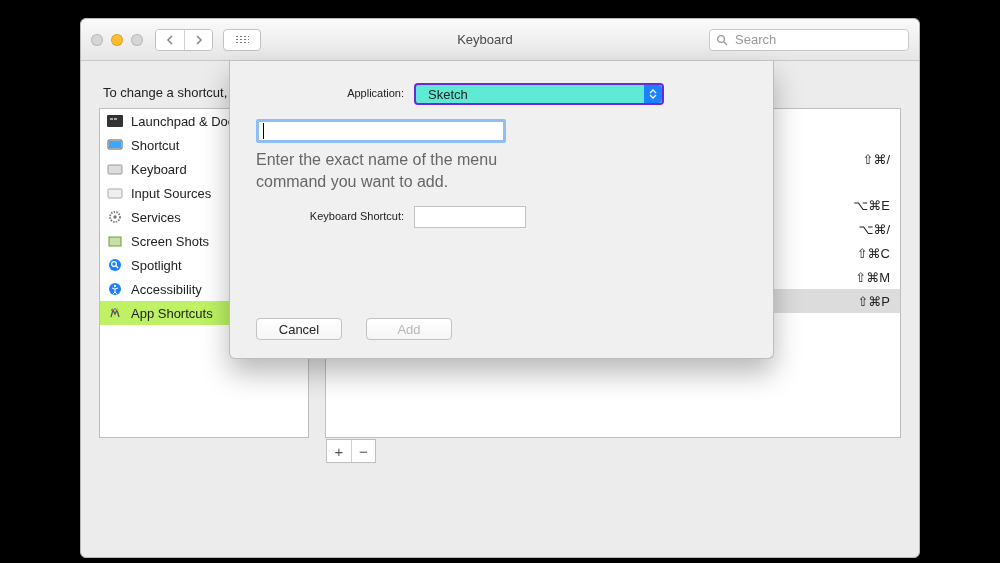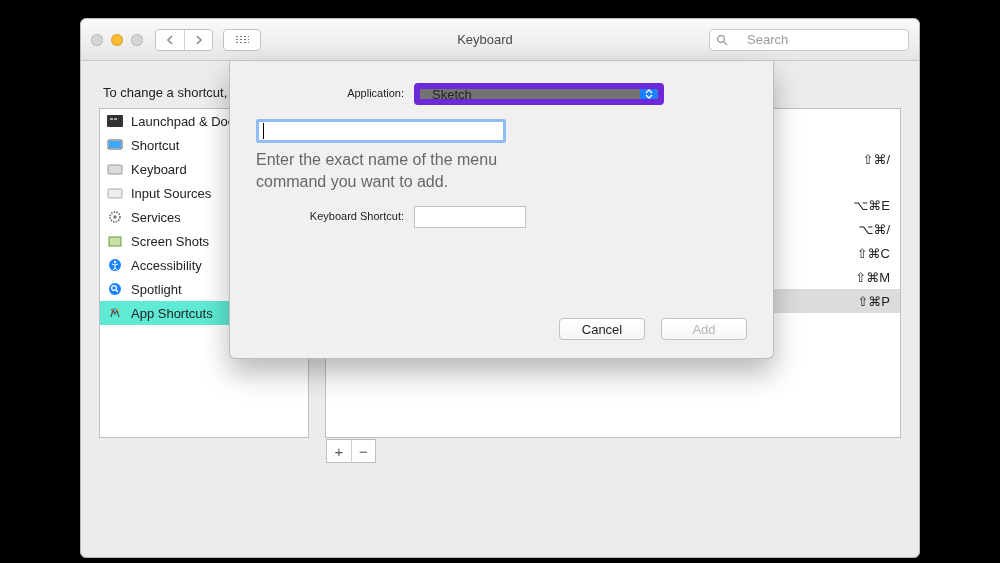--- a/index.html
+++ b/index.html
@@ -8,48 +8,48 @@
   .titlebar{height:42px;border-bottom:1px solid #c8c8c8;display:flex;align-items:center;padding:0 10px;background:linear-gradient(#fafafa,#e6e6e6);border-radius:6px 6px 0 0;}
   .traffic{display:flex;gap:8px;margin-right:12px;}
   .dot{width:12px;height:12px;border-radius:50%;background:#d6d6d6;border:.5px solid rgba(0,0,0,.15);}
   .dot.y{background:#febc2e;}
   .navs{display:flex;border:1px solid #c2c2c2;border-radius:4px;overflow:hidden;height:22px;}
   .navs div{width:28px;display:flex;align-items:center;justify-content:center;color:#8b8b8b;font-size:14px;background:#fff;}
   .navs div+div{border-left:1px solid #d0d0d0;}
   .gridbtn{margin-left:10px;height:22px;width:38px;border:1px solid #c2c2c2;border-radius:4px;background:#fff;display:flex;align-items:center;justify-content:center;}
   .grid-icon{width:14px;height:10px;background-image:radial-gradient(#777 1px,transparent 1px);background-size:4px 3px;}
   .title{flex:1;text-align:center;font-size:13px;color:#4a4a4a;}
-  .search{width:200px;height:22px;border:1px solid #c9c9c9;border-radius:4px;background:#fff;display:flex;align-items:center;color:#999;padding:0 6px;gap:19px;}
+  .search{width:200px;height:22px;border:1px solid #c9c9c9;border-radius:4px;background:#fff;display:flex;align-items:center;color:#999;padding:0 6px;gap:7px;}
   .content{padding:18px;}
   .hint{font-size:13px;margin:6px 0 8px 4px;}
   .panels{display:flex;gap:16px;}
   .sidepanel{width:210px;height:330px;border:1px solid #bfbfbf;background:#fff;display:flex;flex-direction:column;}
   .sidelist{flex:1;}
   .sideitem{height:24px;display:flex;align-items:center;gap:7px;padding:0 6px;font-size:13px;}
-  .sideitem.sel{background:#5eead4;}
+  .sideitem.sel{background:#bef264;}
   .ic{width:18px;height:14px;display:flex;align-items:center;justify-content:center;}
   .mainpanel{flex:1;border:1px solid #bfbfbf;background:#fff;height:330px;position:relative;}
   .scrow{display:flex;align-items:center;height:24px;padding:0 10px 0 76px;font-size:13px;justify-content:space-between;}
   .scrow.sel{background:#dcdcdc;}
   .addrem{position:absolute;bottom:-26px;left:0;display:flex;border:1px solid #bfbfbf;background:#fff;}
   .addrem div{width:24px;height:22px;display:flex;align-items:center;justify-content:center;font-size:15px;color:#555;}
   .addrem div+div{border-left:1px solid #cfcfcf;}
 
   .sheet{position:absolute;top:42px;left:148px;width:545px;height:298px;background:#f0f0f0;border:1px solid #bcbcbc;border-top:none;border-radius:0 0 6px 6px;box-shadow:0 14px 28px rgba(0,0,0,.28);padding:22px 26px 18px 26px;display:flex;flex-direction:column;gap:14px;}
   .frow{display:flex;align-items:flex-start;}
   .flabel{width:158px;text-align:right;padding-right:10px;font-size:11px;padding-top:4px;}
   .fctrl{flex:1;}
-  .dropdown{width:250px;height:22px;background:#737373;border:6px solid #6d28d9;border-radius:4px;display:flex;align-items:center;padding-left:6px;position:relative;font-size:13px;}
+  .dropdown{width:250px;height:22px;background:#5eead4;border:2px solid #6d28d9;border-radius:4px;display:flex;align-items:center;padding-left:6px;position:relative;font-size:13px;}
   .dropdown .cap{width:18px;height:100%;position:absolute;right:0;top:0;background:#1a82ff;border-radius:0 4px 4px 0;display:flex;flex-direction:column;align-items:center;justify-content:center;color:#fff;}
   .cap svg{display:block;}
   .focus{width:250px;height:24px;border:3px solid #8fbdf6;background:#fff;border-radius:2px;display:flex;align-items:center;padding:0 4px;}
   .cursor{width:1px;height:16px;background:#000;}
   .subhint{font-size:16px;color:#666;margin-top:6px;line-height:1.35;width:310px;}
   .shortbox{width:112px;height:22px;background:#fff;border:1px solid #c2c2c2;}
-  .btnrow{display:flex;justify-content:flex-end;gap:16px;margin-top:auto;}
+  .btnrow{display:flex;justify-content:flex-start;gap:24px;margin-top:auto;}
   .btn{min-width:86px;height:22px;border:1px solid #c2c2c2;background:linear-gradient(#fff,#f5f5f5);border-radius:4px;display:flex;align-items:center;justify-content:center;font-size:13px;}
   .btn.dis{color:#b7b7b7;}
   .diamond{width:12px;height:12px;transform:rotate(45deg);background:linear-gradient(135deg,#ffcf6e,#f08a1d);border-radius:2px;}
 </style>
 </head>
 <body>
 
 <div class="window">
   <div class="titlebar">
     <div class="traffic">
@@ -136,35 +136,35 @@
                 <svg width="16" height="12">
                   <rect x="2" y="2" width="12" height="9" fill="#c8dfa5" stroke="#6b9c3b"></rect>
                 </svg>
               </span>
               <span>Screen Shots</span>
             </div>
           <div class="sideitem">
               <span class="ic">
                 <svg width="14" height="14" viewBox="0 0 14 14">
                   <circle cx="7" cy="7" r="6" fill="#1a82ff"></circle>
+                  <circle cx="6" cy="6" r="2.4" fill="none" stroke="#fff" stroke-width="1.3"></circle>
+                  <line x1="8" y1="8" x2="10" y2="10" stroke="#fff" stroke-width="1.3"></line>
+                </svg>
+              </span>
+              <span>Spotlight</span>
+            </div>
+          <div class="sideitem">
+              <span class="ic">
+                <svg width="14" height="14" viewBox="0 0 14 14">
+                  <circle cx="7" cy="7" r="6" fill="#1a82ff"></circle>
                   <circle cx="7" cy="4" r="1.2" fill="#fff"></circle>
                   <path d="M4 6l3 1 3-1M7 7v3l-2 2M7 10l2 2" stroke="#fff" fill="none" stroke-width="1"></path>
                 </svg>
               </span>
               <span>Accessibility</span>
-            </div>
-          <div class="sideitem">
-              <span class="ic">
-                <svg width="14" height="14" viewBox="0 0 14 14">
-                  <circle cx="7" cy="7" r="6" fill="#1a82ff"></circle>
-                  <circle cx="6" cy="6" r="2.4" fill="none" stroke="#fff" stroke-width="1.3"></circle>
-                  <line x1="8" y1="8" x2="10" y2="10" stroke="#fff" stroke-width="1.3"></line>
-                </svg>
-              </span>
-              <span>Spotlight</span>
             </div>
           <div class="sideitem sel">
               <span class="ic">
                 <svg width="14" height="14" viewBox="0 0 14 14">
                   <path d="M3 11l2-7 2 4 2-4 2 7" fill="none" stroke="#555" stroke-width="1.3"></path>
                   <circle cx="4" cy="4" r="1.1" fill="#e74c3c"></circle>
                   <circle cx="7" cy="3" r="1.1" fill="#3498db"></circle>
                   <circle cx="10" cy="4" r="1.1" fill="#f1c40f"></circle>
                 </svg>
               </span>

